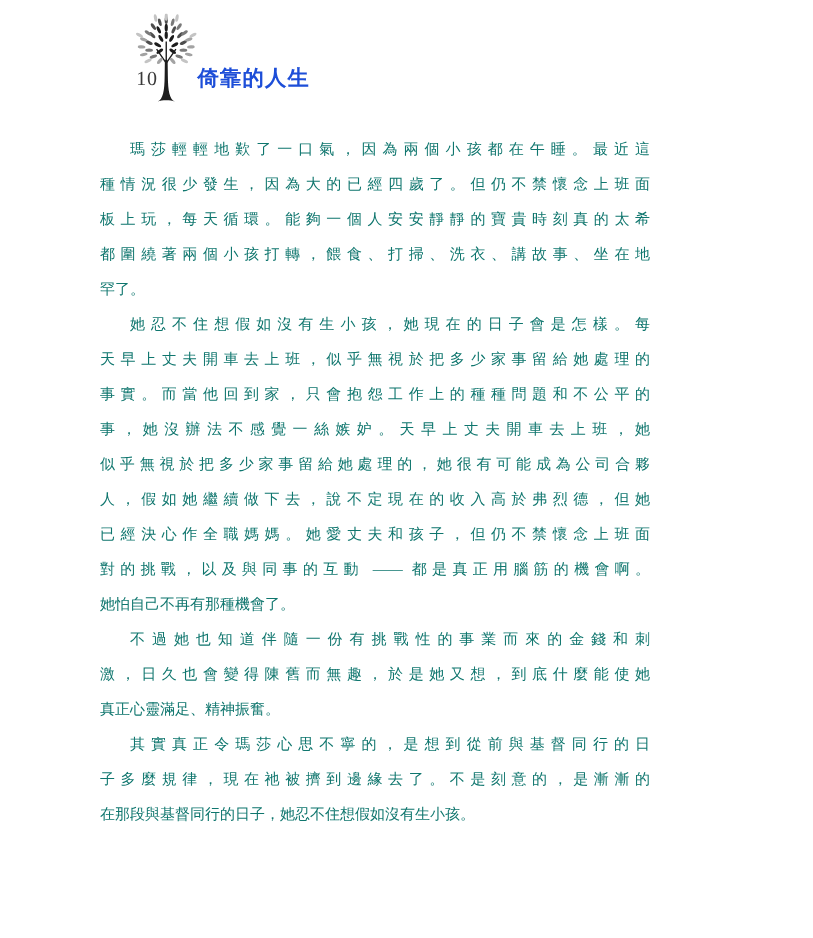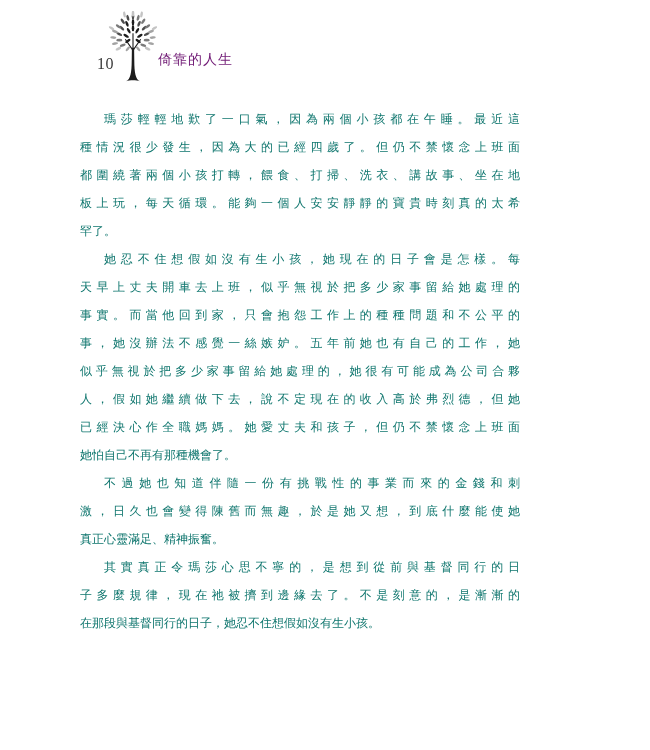--- a/index.html
+++ b/index.html
@@ -7,29 +7,29 @@
     width: 650px; height: 750px;
     background: #ffffff;
     position: relative;
     font-family: "Liberation Serif", "DejaVu Serif", serif;
     overflow: hidden;
   }
   .page-header {
     position: absolute; left: 0; top: 0; width: 650px; height: 95px;
   }
   .page-number {
-    position: absolute; left: 97px; top: 55px;
+    position: absolute; left: 109px; top: 55px;
     font-size: 16px; color: #3a3a3a; letter-spacing: 0.5px;
   }
   .tree-logo {
     position: absolute; left: 106px; top: 11px; width: 54px; height: 72px;
   }
   .book-title {
     position: absolute; left: 158px; top: 51px;
-    font-size: 14px; font-weight: normal; color: #701a75;
+    font-size: 17px; font-weight: bold; color: #1d4ed8;
     letter-spacing: 1px; white-space: nowrap;
   }
   .body-text {
     position: absolute; left: 80px; top: 105px; width: 440px;
     font-size: 12px; line-height: 28px; color: #0f766e;
   }
   .body-text .line {
     text-align: justify;
     height: 28px;
   }
@@ -102,30 +102,31 @@
       <ellipse rx="1.5" ry="3.6" transform="translate(5,20) rotate(-60)"></ellipse>
     </g>
   </svg>
 
   <span class="book-title">倚靠的人生</span>
 </div>
 
 <div class="body-text">
     <div class="line indent full">瑪莎輕輕地歎了一口氣，因為兩個小孩都在午睡。最近這</div>
     <div class="line full">種情況很少發生，因為大的已經四歲了。但仍不禁懷念上班面</div>
+    <div class="line full">板上玩，每天循環。能夠一個人安安靜靜的寶貴時刻真的太希</div>
     <div class="line full">都圍繞著兩個小孩打轉，餵食、打掃、洗衣、講故事、坐在地</div>
-    <div class="line full">板上玩，每天循環。能夠一個人安安靜靜的寶貴時刻真的太希</div>
     <div class="line">罕了。</div>
     <div class="line indent full">她忍不住想假如沒有生小孩，她現在的日子會是怎樣。每</div>
     <div class="line full">天早上丈夫開車去上班，似乎無視於把多少家事留給她處理的</div>
     <div class="line full">事實。而當他回到家，只會抱怨工作上的種種問題和不公平的</div>
-    <div class="line full">事，她沒辦法不感覺一絲嫉妒。五年前她也有自己的工作，她</div>
+    <div class="line full">事，她沒辦法不感覺一絲嫉妒。天早上丈夫開車去上班，她</div>
     <div class="line full">似乎無視於把多少家事留給她處理的，她很有可能成為公司合夥</div>
     <div class="line full">人，假如她繼續做下去，說不定現在的收入高於弗烈德，但她</div>
     <div class="line full">已經決心作全職媽媽。她愛丈夫和孩子，但仍不禁懷念上班面</div>
+    <div class="line full">對的挑戰，以及與同事的互動 —— 都是真正用腦筋的機會啊。</div>
     <div class="line">她怕自己不再有那種機會了。</div>
     <div class="line indent full">不過她也知道伴隨一份有挑戰性的事業而來的金錢和刺</div>
     <div class="line full">激，日久也會變得陳舊而無趣，於是她又想，到底什麼能使她</div>
     <div class="line">真正心靈滿足、精神振奮。</div>
     <div class="line indent full">其實真正令瑪莎心思不寧的，是想到從前與基督同行的日</div>
     <div class="line full">子多麼規律，現在祂被擠到邊緣去了。不是刻意的，是漸漸的</div>
     <div class="line">在那段與基督同行的日子，她忍不住想假如沒有生小孩。</div>
   </div>
 
 </body></html>

